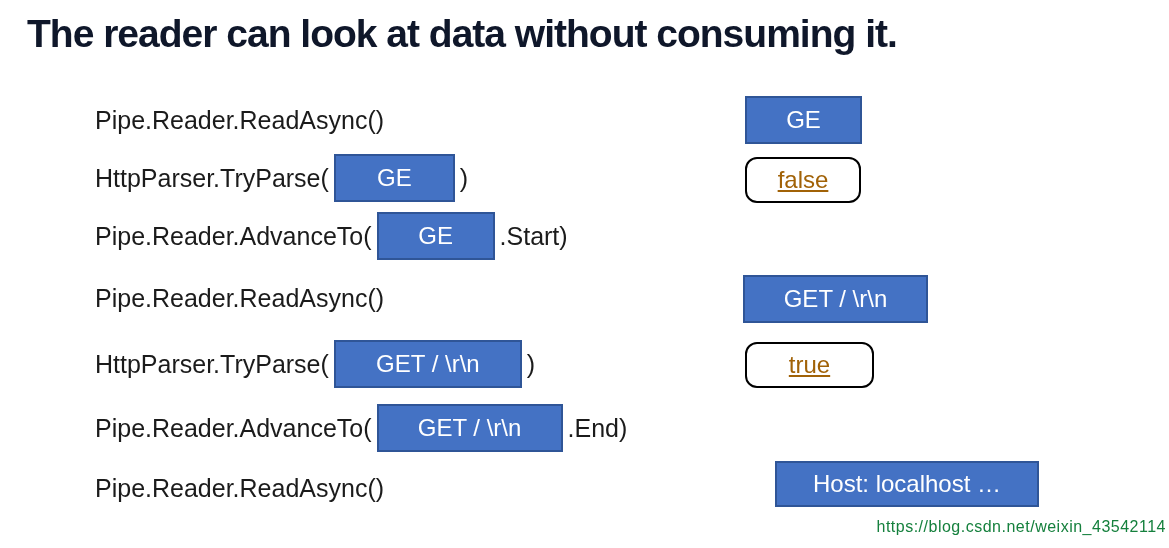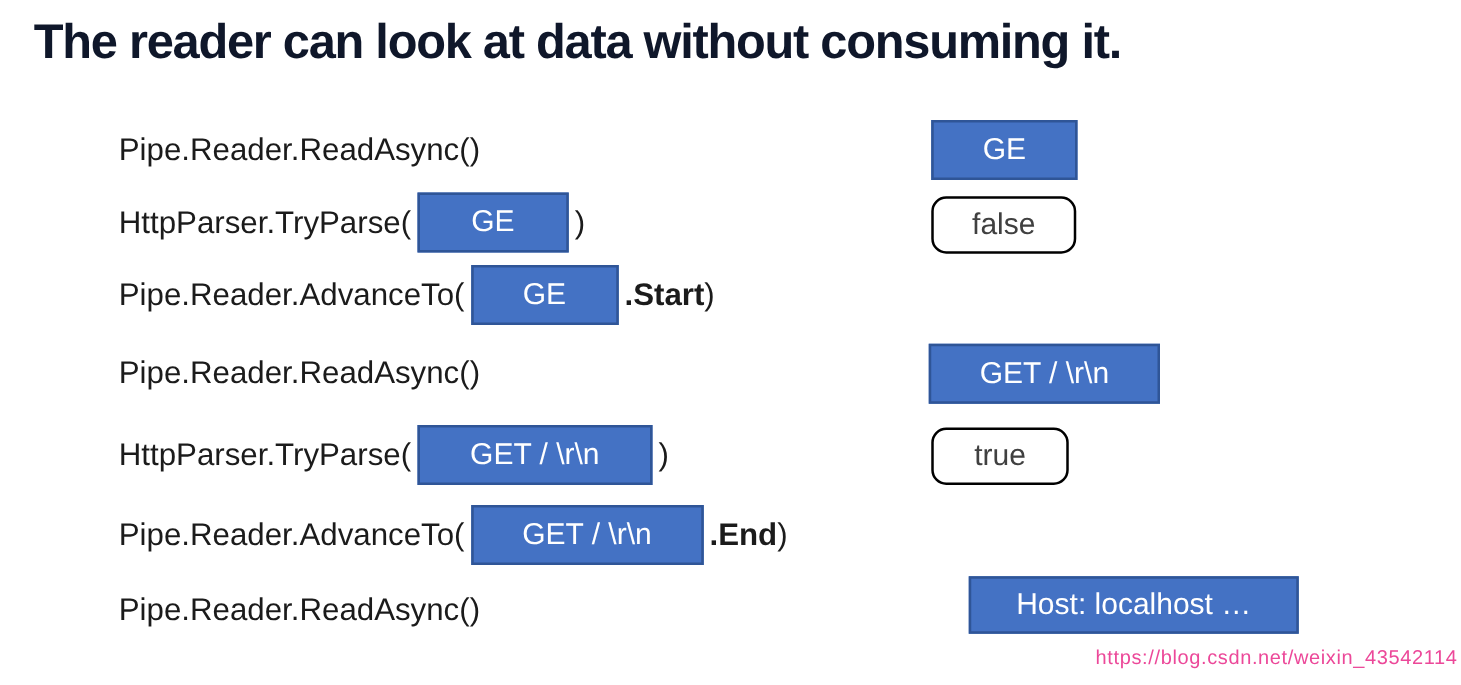--- a/index.html
+++ b/index.html
@@ -17,45 +17,45 @@
     display:flex; align-items:center;
     font-size:25px; color:#1b1b1b; white-space:pre;margin-left:28px;
   }
   .row-1 { top:94px; }
   .row-2 { top:152px; }
   .row-3 { top:210px; }
   .row-4 { top:272px; }
   .row-5 { top:338px; }
   .row-6 { top:402px; }
   .row-7 { top:462px; }
-  .bold { font-weight:700;text-align:right; }
+  .bold { font-weight:400;text-align:right; }
   .buffer-box {
     background:#4472C4; border:2px solid #2F5597; border-radius:0;
     color:#ffffff; display:flex; align-items:center; justify-content:center;
     font-size:24px; box-sizing:border-box; white-space:pre;
   }
   .inline-buf { margin:0 5px; }
   .row-2 .inline-buf { width:121px; height:48px; }
   .row-3 .inline-buf { width:118px; height:48px; }
   .row-5 .inline-buf { width:188px; height:48px; }
   .row-6 .inline-buf { width:186px; height:48px; }
   .result { position:absolute; }
   .result-1 { left:745px; top:96px;  width:117px; height:48px; }
   .result-2 { left:745px; top:157px; width:116px; height:46px; }
   .result-3 { left:743px; top:275px; width:185px; height:48px; }
-  .result-4 { left:745px; top:342px; width:110px; height:46px; }
+  .result-4 { left:745px; top:342px; width:129px; height:46px; }
   .result-5 { left:743px; top:461px; width:264px; height:46px;margin-left:32px; }
   .value-box {
     background:#ffffff; border:2.5px solid #000000; border-radius:12px;
-    color:#404040; display:flex; align-items:center; justify-content:center;
-    font-size:24px; box-sizing:border-box; white-space:pre;
+    color:#a16207; display:flex; align-items:center; justify-content:center;
+    font-size:24px; box-sizing:border-box; white-space:pre;text-decoration:underline;
   }
   .watermark {
     position:absolute; right:3px; top:518px;
-    font-size:16px; color:#ec4899; letter-spacing:0.5px;
+    font-size:16px; color:#15803d; letter-spacing:0.5px;
   }
 </style>
 </head>
 <body>
 
 <div class="slide">
 
   <h1 class="slide-title">The reader can look at data without consuming it.</h1>
 
   <div class="code-row row-1">

